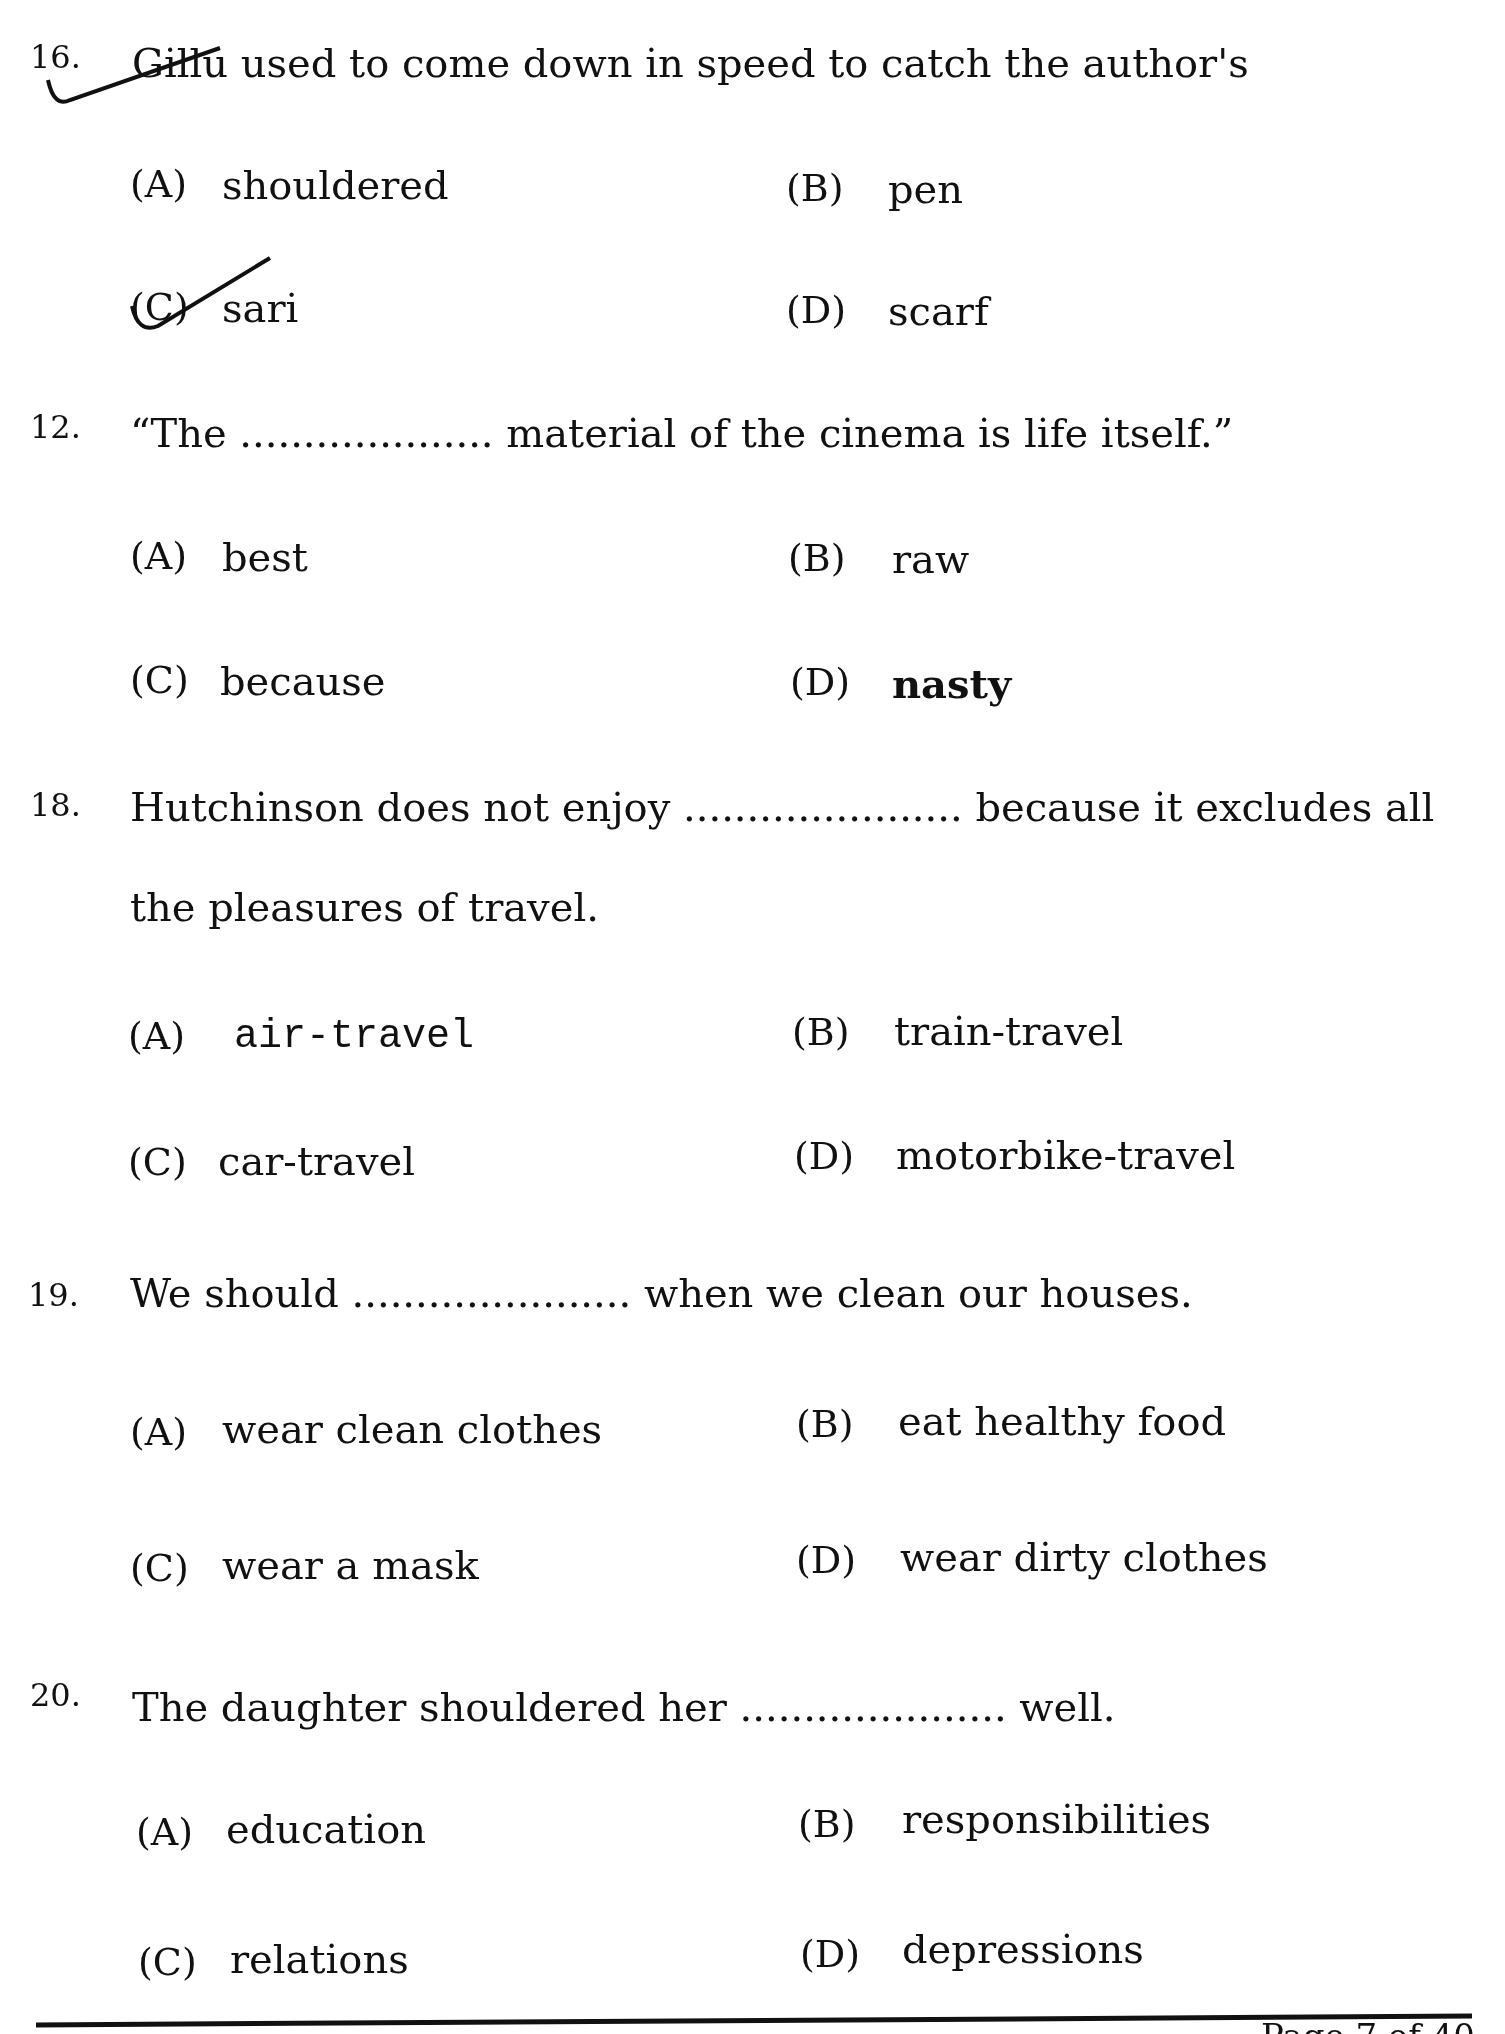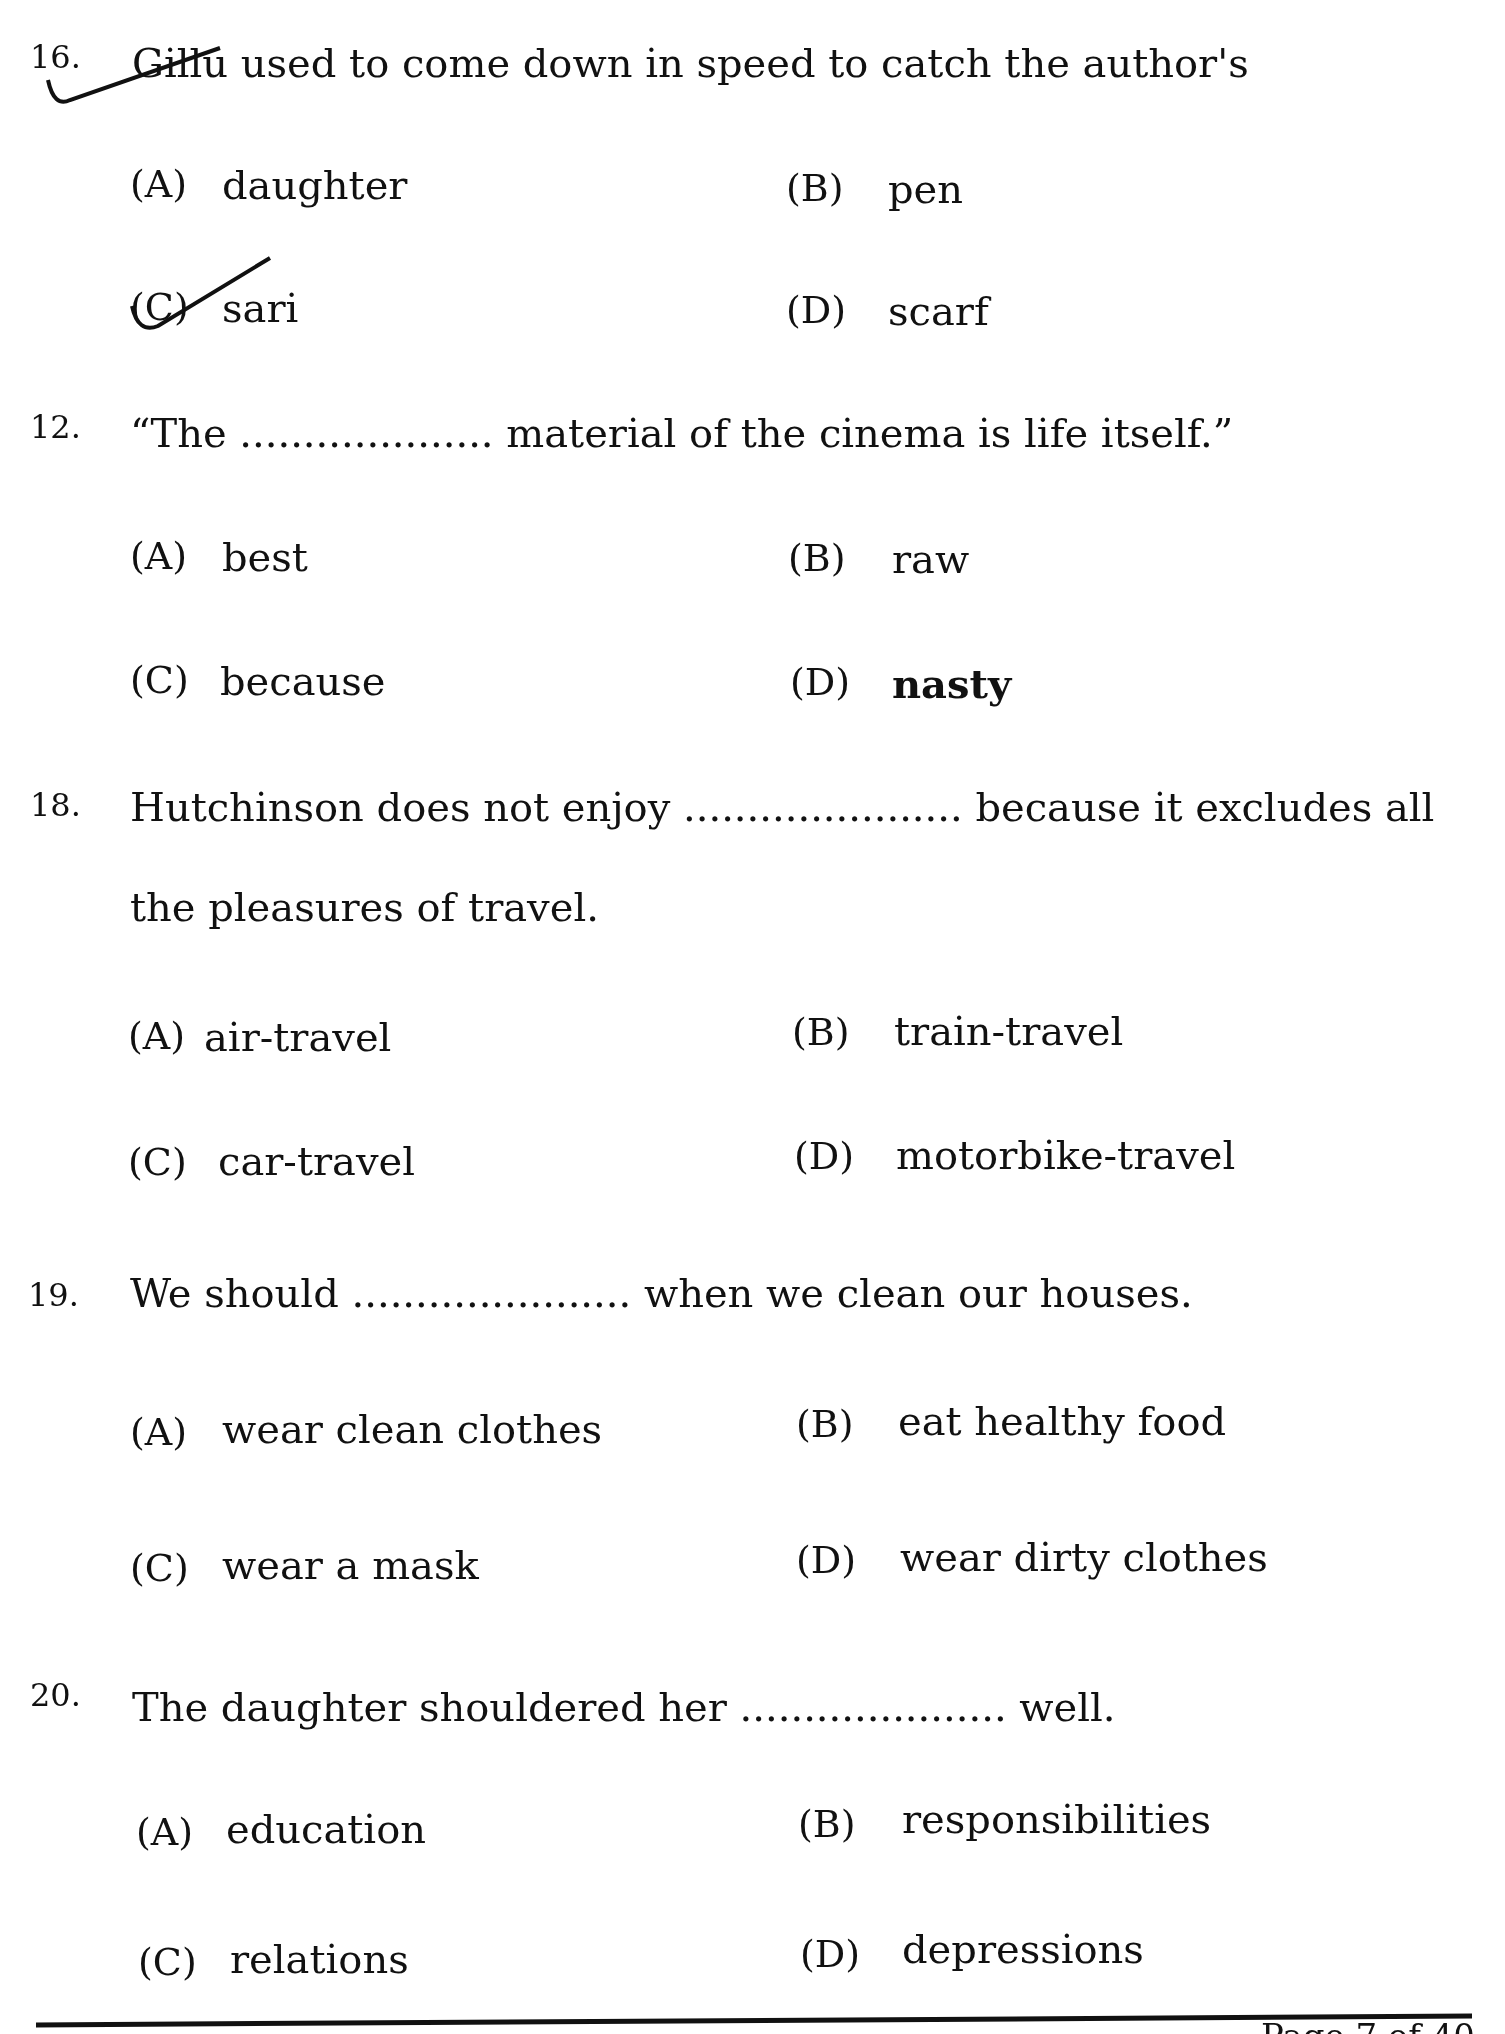--- a/index.html
+++ b/index.html
@@ -15,21 +15,21 @@
 </style>
 </head>
 <body>
 
 <div class="num" style="left:30px;top:38px;">16.</div>
 <div class="t" style="left:132px;top:40px;">Gillu used to come down in speed to catch the author's</div>
 <svg class="mark" style="left:40px;top:40px;" width="200" height="70">
     <path d="M8 40 Q14 68 30 60 L180 8" stroke="#111" stroke-width="4" fill="none"></path>
   </svg>
 <div class="opt-l" style="left:130px;top:162px;">(A)</div>
-<div class="opt-t" style="left:222px;top:162px;">daughter</div>
+<div class="opt-t" style="left:222px;top:162px;">shouldered</div>
 <div class="opt-l" style="left:786px;top:166px;">(B)</div>
 <div class="opt-t" style="left:888px;top:166px;">pen</div>
 <div class="opt-l" style="left:130px;top:285px;">(C)</div>
 <svg class="mark" style="left:128px;top:256px;" width="150" height="80">
     <path d="M4 50 Q10 78 30 70 L142 2" stroke="#111" stroke-width="4" fill="none"></path>
   </svg>
 <div class="opt-t" style="left:222px;top:285px;">sari</div>
 <div class="opt-l" style="left:786px;top:288px;">(D)</div>
 <div class="opt-t" style="left:888px;top:288px;">scarf</div>
 
@@ -41,21 +41,21 @@
 <div class="opt-t" style="left:892px;top:536px;">raw</div>
 <div class="opt-l" style="left:130px;top:658px;">(C)</div>
 <div class="opt-t" style="left:220px;top:658px;">because</div>
 <div class="opt-l" style="left:790px;top:660px;">(D)</div>
 <div class="opt-t" style="left:892px;top:660px;font-weight:bold;">nasty</div>
 
 <div class="num" style="left:30px;top:786px;">18.</div>
 <div class="t" style="left:130px;top:784px;">Hutchinson  does  not  enjoy  ......................  because  it  excludes  all</div>
 <div class="t" style="left:130px;top:884px;">the pleasures of travel.</div>
 <div class="opt-l" style="left:128px;top:1014px;">(A)</div>
-<div class="opt-t" style="left:204px;top:1014px;">air-travel</div>
+<div class="opt-t" style="left:234px;top:1014px;font-family:Liberation Mono, monospace;">air-travel</div>
 <div class="opt-l" style="left:792px;top:1010px;">(B)</div>
 <div class="opt-t" style="left:894px;top:1008px;">train-travel</div>
 <div class="opt-l" style="left:128px;top:1140px;">(C)</div>
 <div class="opt-t" style="left:218px;top:1138px;">car-travel</div>
 <div class="opt-l" style="left:794px;top:1134px;">(D)</div>
 <div class="opt-t" style="left:896px;top:1132px;">motorbike-travel</div>
 
 <div class="num" style="left:28px;top:1276px;">19.</div>
 <div class="t" style="left:130px;top:1270px;">We should ...................... when we clean our houses.</div>
 <div class="opt-l" style="left:130px;top:1410px;">(A)</div>

